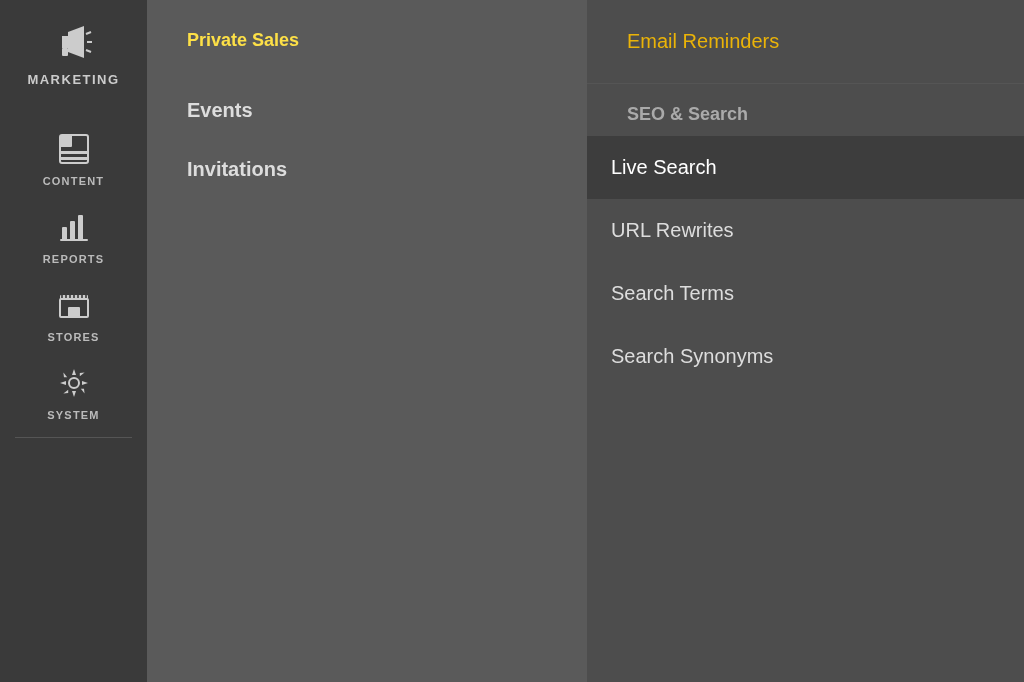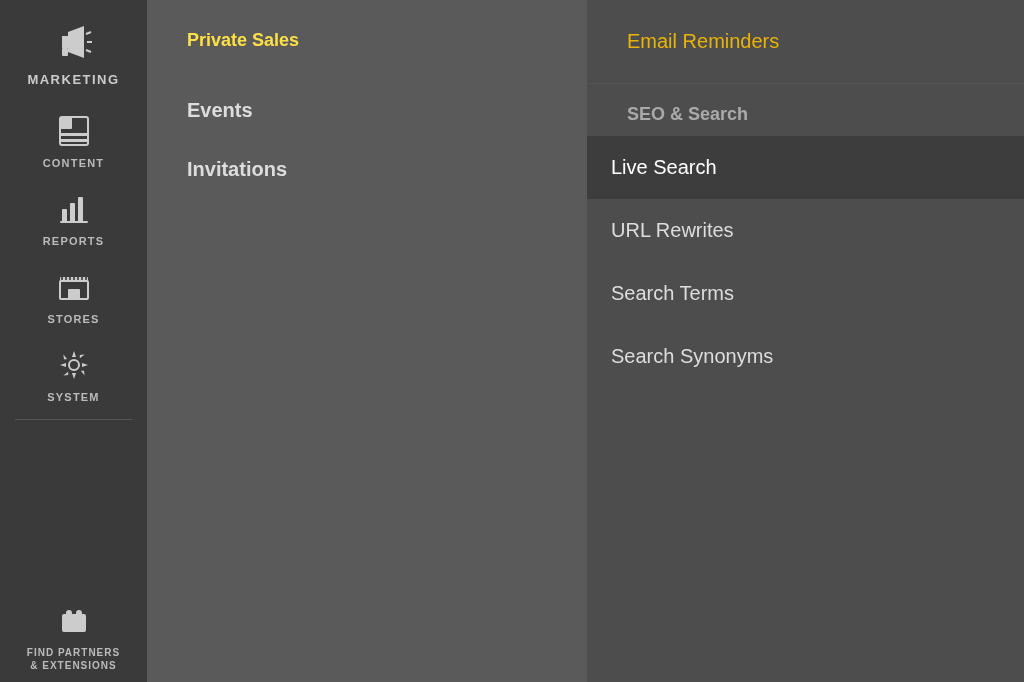--- a/index.html
+++ b/index.html
@@ -14,20 +14,21 @@
 
     
     .sidebar {
       width: 147px;
       height: 100%;
       background: #3a3a3a;
       display: flex;
       flex-direction: column;
       align-items: center;
       flex-shrink: 0;
+      gap: 18px;
     }
 
     .sidebar-top {
       width: 100%;
       background: #3a3a3a;
       display: flex;
       flex-direction: column;
       align-items: center;
       padding: 18px 0 14px;
     }
@@ -254,32 +255,20 @@
           <path d="M26.6 26.6 L22.8 21.8 L26.0 21.8 Z" fill="#ccc"></path>
           <path d="M26.6 5.4 L21.8 9.2 L21.8 6.0 Z" fill="#ccc"></path>
           <path d="M5.4 26.6 L10.2 22.8 L10.2 26.0 Z" fill="#ccc"></path>
         </svg>
       </div>
       <span class="item-label">SYSTEM</span>
     </div>
 
     <div class="sidebar-divider"></div>
 
-    <div class="sidebar-item-partners">
-      <div>
-        <svg width="32" height="32" viewBox="0 0 32 32">
-
-          <rect x="4" y="10" width="24" height="18" rx="2" fill="#ccc"></rect>
-          <rect x="8" y="6" width="6" height="6" rx="3" fill="#ccc"></rect>
-          <rect x="18" y="6" width="6" height="6" rx="3" fill="#ccc"></rect>
-        </svg>
-      </div>
-      <span class="item-label" style="white-space:pre-line; text-align:center;">FIND PARTNERS
-&amp; EXTENSIONS</span>
-    </div>
   </div>
 </nav>
 
 <div class="middle-panel">
   <div class="section-header">Private Sales</div>
   <div class="menu-item">Events</div>
   <div class="menu-item">Invitations</div>
 </div>
 
 <div class="right-panel">

